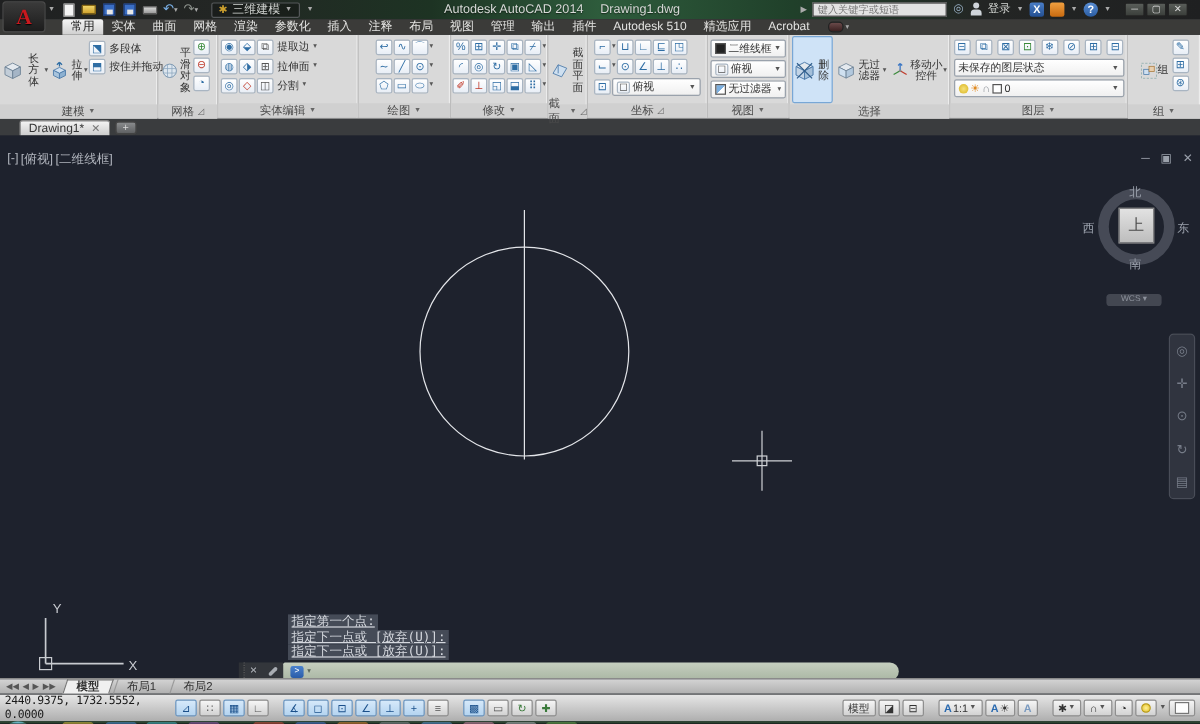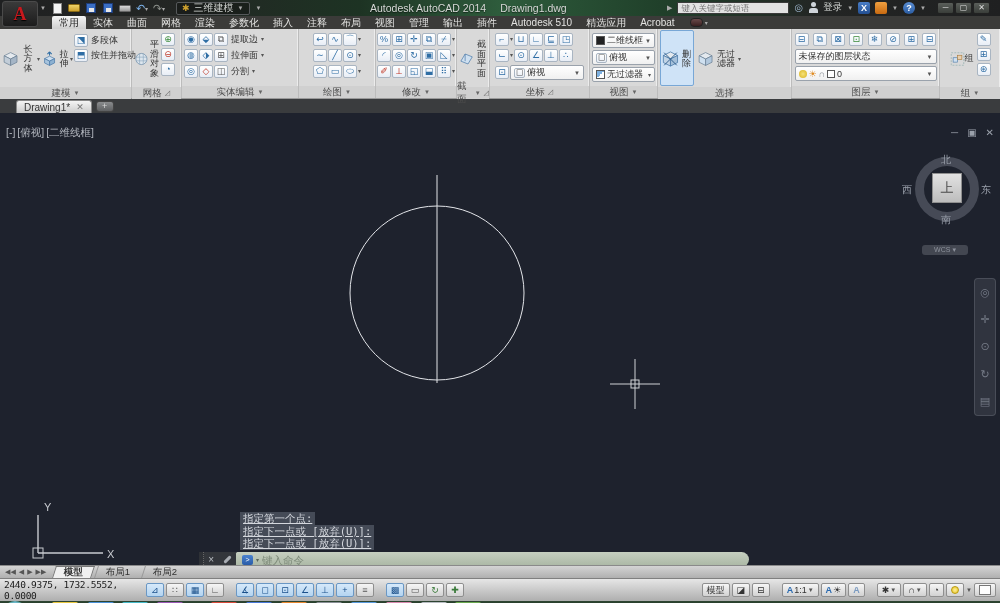--- a/index.html
+++ b/index.html
@@ -471,20 +471,30 @@
         </div>
         <div class="bigbtn" style="width:44px">
           <svg width="26" height="26" viewBox="0 0 24 24">
               <path d="M12 3 21 7.5 12 12 3 7.5Z" fill="#e4e9ee" stroke="#6b7f93"></path>
               <path d="M3 7.5 12 12v9L3 16.5Z" fill="#cfe0f0" stroke="#6b7f93"></path>
               <path d="M21 7.5 12 12v9l9-4.5Z" fill="#b2c8dd" stroke="#6b7f93"></path>
             </svg>
           <span class="blabel">无过滤器</span>
             <span class="barrow">▾</span>
         </div>
+        <div class="bigbtn" style="width:50px">
+          <svg width="26" height="26" viewBox="0 0 24 24">
+              <path d="M12 12V3M12 3l-2.5 2.5M12 3l2.5 2.5" stroke="#3a76c4" fill="none" stroke-width="1.6"></path>
+              <path d="M12 12l8 4.5" stroke="#c03a2a" stroke-width="1.6"></path>
+              <path d="M12 12l-8 4.5" stroke="#3a8a3a" stroke-width="1.6"></path>
+              <circle cx="12" cy="12" r="1.6" fill="#888"></circle>
+            </svg>
+          <span class="blabel">移动小控件</span>
+            <span class="barrow">▾</span>
+        </div>
       </div>
       <div class="plabel">
           <span>选择</span>
         </div>
     </div>
 
     <div class="panel" style="width:148px">
       <div class="pbody" style="justify-content:center">
         <div class="vcol" style="width:142px">
           <div class="srow" style="justify-content:space-between">
@@ -604,21 +614,20 @@
 
     <div class="cmdbar">
       <div class="cmd-grip"></div>
       <div class="cmd-tools">
         <span>×</span>
         <span class="wrench"></span>
       </div>
       <div class="cmd-input-wrap">
         <span class="cmd-badge">&gt;</span>
         <span class="cmd-badge-arrow">▾</span>
-        <input class="cmd-input" placeholder="键入命令" style="">
       </div>
     </div>
   </div>
 
   <div class="layoutbar">
     <div class="lt-nav">
       <span>◀◀</span>
       <span>◀</span>
       <span>▶</span>
       <span>▶▶</span>

